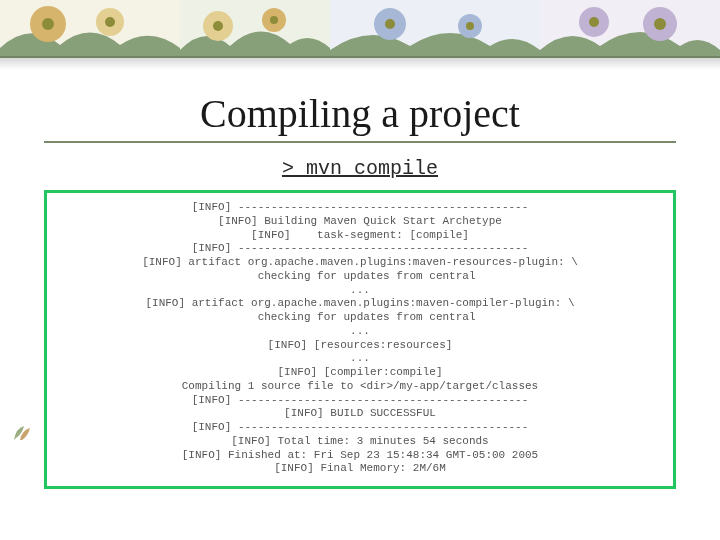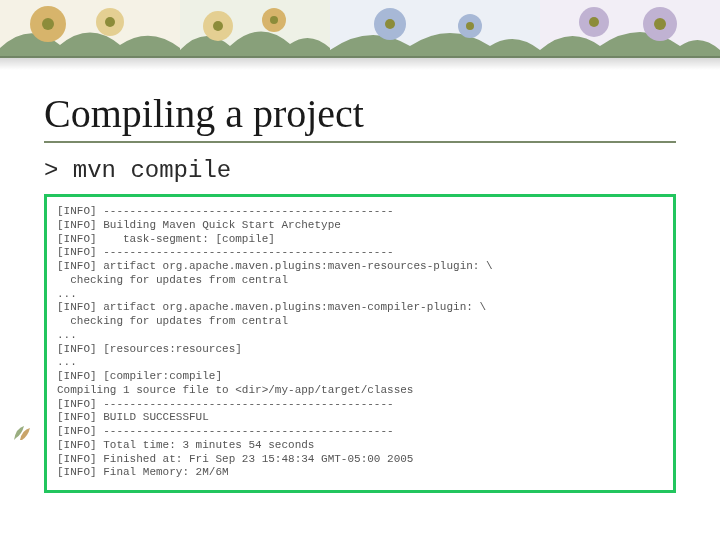--- a/index.html
+++ b/index.html
@@ -9,20 +9,21 @@
     height: 540px;
     background: #ffffff;
     font-family: "Times New Roman", Times, serif;
     overflow: hidden;
   }
   .slide {
     position: relative;
     width: 720px;
     height: 476px;
     box-sizing: border-box;
+    text-align: center;
   }
   .banner {
     position: absolute;
     top: 0; left: 0; right: 0;
     height: 70px;
     overflow: hidden;
   }
   .banner-shadow {
     position: absolute;
     left: 0; right: 0; top: 56px;
@@ -56,23 +57,24 @@
   h1.title {
     margin: 0 0 14px 0;
     font-size: 40px;
     font-weight: normal;
     color: #1a1a1a;
     border-bottom: 2px solid #7a8a6a;
     padding-bottom: 4px;
   }
   .cmd {
     font-family: "Courier New", Courier, monospace;
-    font-size: 24px;
+    font-size: 20px;
     color: #2a2a2a;
     margin: 0 0 10px 0;
+    text-decoration: underline;
   }
   .terminal {
     border: 3px solid #22c55e;
     padding: 8px 10px 10px 10px;
     font-family: "Courier New", Courier, monospace;
     font-size: 11px;
     line-height: 1.25;
     color: #555;
     white-space: pre-wrap;
     word-break: break-all;

